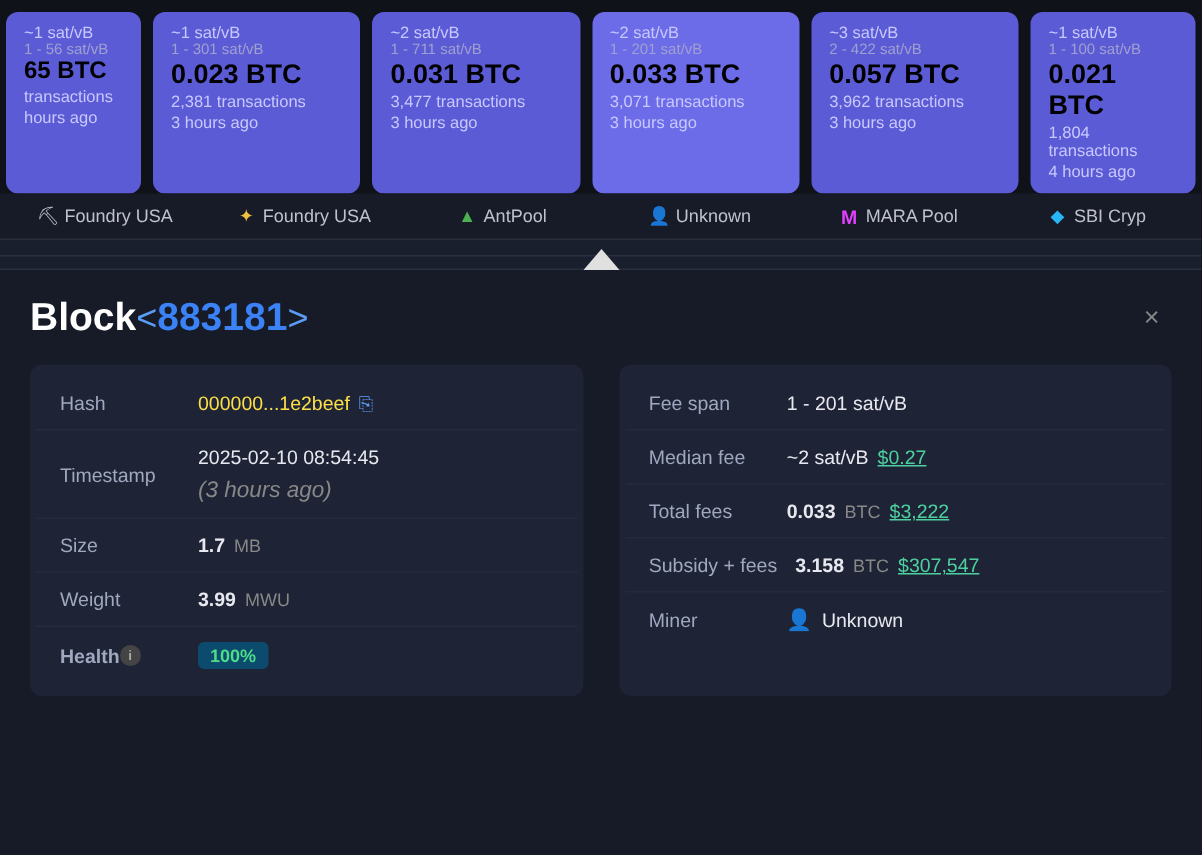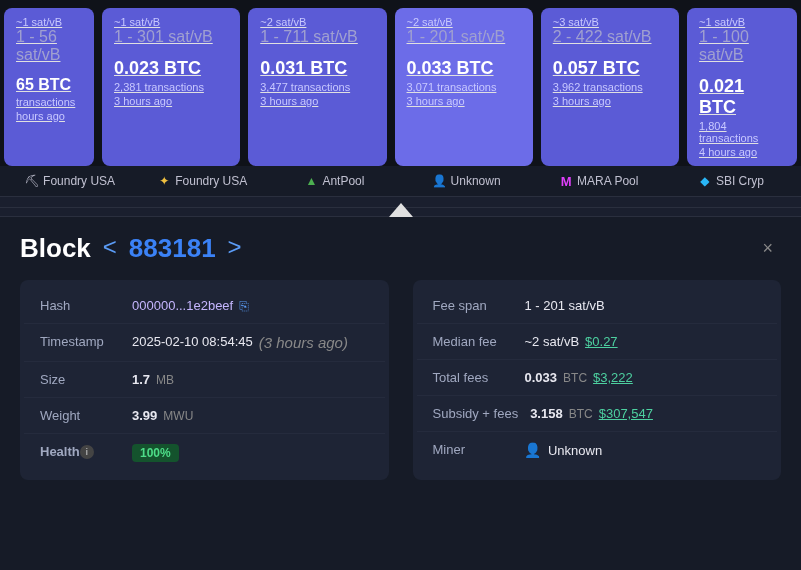--- a/index.html
+++ b/index.html
@@ -25,42 +25,41 @@
 
     .block-card {
       background: #5b5bd6;
       border-radius: 8px;
       padding: 8px 12px;
       min-width: 130px;
       flex: 1;
       margin: 0 4px;
       cursor: pointer;
       position: relative;
-      text-decoration: underline;
     }
 
     .block-card.active {
       background: #6c6ce8;
     }
 
     .block-card .sat-approx {
       font-size: 11px;
       color: #c8c8ff;
     }
 
     .block-card .sat-range-detail {
-      font-size: 16px;
+      font-size: 10px;
       color: #a0a0d0;
     }
 
     .block-card .btc-amount {
       font-size: 18px;
       font-weight: bold;
-      color: #ffffff;
-      margin: 12px 0 2px 0;
+      color: #000000;
+      margin: 0 0 2px 0;
     }
 
     .block-card .tx-count {
       font-size: 11px;
       color: #c8c8ff;
     }
 
     .block-card .time-ago {
       font-size: 11px;
       color: #c8c8ff;
@@ -141,22 +140,22 @@
       align-items: center;
       justify-content: space-between;
       margin-bottom: 16px;
     }
 
     .block-title {
       font-size: 26px;
       font-weight: bold;
       color: #ffffff;
       display: flex;
-      align-items: flex-start;
-      gap: 12px;
+      align-items: flex-end;
+      gap: 0;
     }
 
     .block-title .nav-arrow {
       color: #5b9cf6;
       cursor: pointer;
       font-size: 24px;
       font-weight: normal;
     }
 
     .block-title .block-num {
@@ -180,21 +179,21 @@
     }
 
     .info-section {
       background: #1e2435;
       border-radius: 8px;
       padding: 8px 4px;
     }
 
     .info-row {
       display: flex;
-      align-items: flex-start;
+      align-items: center;
       padding: 10px 16px;
       border-bottom: 1px solid #252b3d;
       gap: 12px;
     }
 
     .info-row:last-child {
       border-bottom: none;
     }
 
     .info-label {
@@ -207,21 +206,21 @@
     .info-value {
       color: #e8e8f0;
       font-size: 13px;
       display: flex;
       align-items: center;
       gap: 6px;
       flex-wrap: wrap;
     }
 
     .info-value .hash-link {
-      color: #c4b5fd;
+      color: #fde047;
       cursor: pointer;
     }
 
     .info-value .copy-icon {
       color: #5b9cf6;
       font-size: 12px;
       cursor: pointer;
     }
 
     .info-value .unit {
@@ -236,21 +235,21 @@
       font-style: italic;
     }
 
     .info-value .usd-val {
       color: #4dd0a0;
       font-size: 13px;
       text-decoration: underline;
     }
 
     .health-badge {
-      background: #14532d;
+      background: #0c4a6e;
       color: #4ddd88;
       border-radius: 4px;
       padding: 2px 8px;
       font-size: 12px;
       font-weight: bold;
     }
 
     .info-value strong {
       font-weight: 600;
     }
@@ -389,21 +388,21 @@
       <div class="info-section">
         <div class="info-row">
           <span class="info-label">Hash</span>
           <div class="info-value">
             <span class="hash-link">000000...1e2beef</span>
             <span class="copy-icon">⎘</span>
           </div>
         </div>
         <div class="info-row">
           <span class="info-label">Timestamp</span>
-          <div class="info-value" style="flex-direction:row; align-items:flex-start;">
+          <div class="info-value" style="flex-direction:column; align-items:flex-start;">
             <span>2025-02-10 08:54:45</span>
             <span class="timestamp-sub">(3 hours ago)</span>
           </div>
         </div>
         <div class="info-row">
           <span class="info-label">Size</span>
           <div class="info-value">
             <strong>1.7</strong>
             <span class="unit">MB</span>
           </div>

